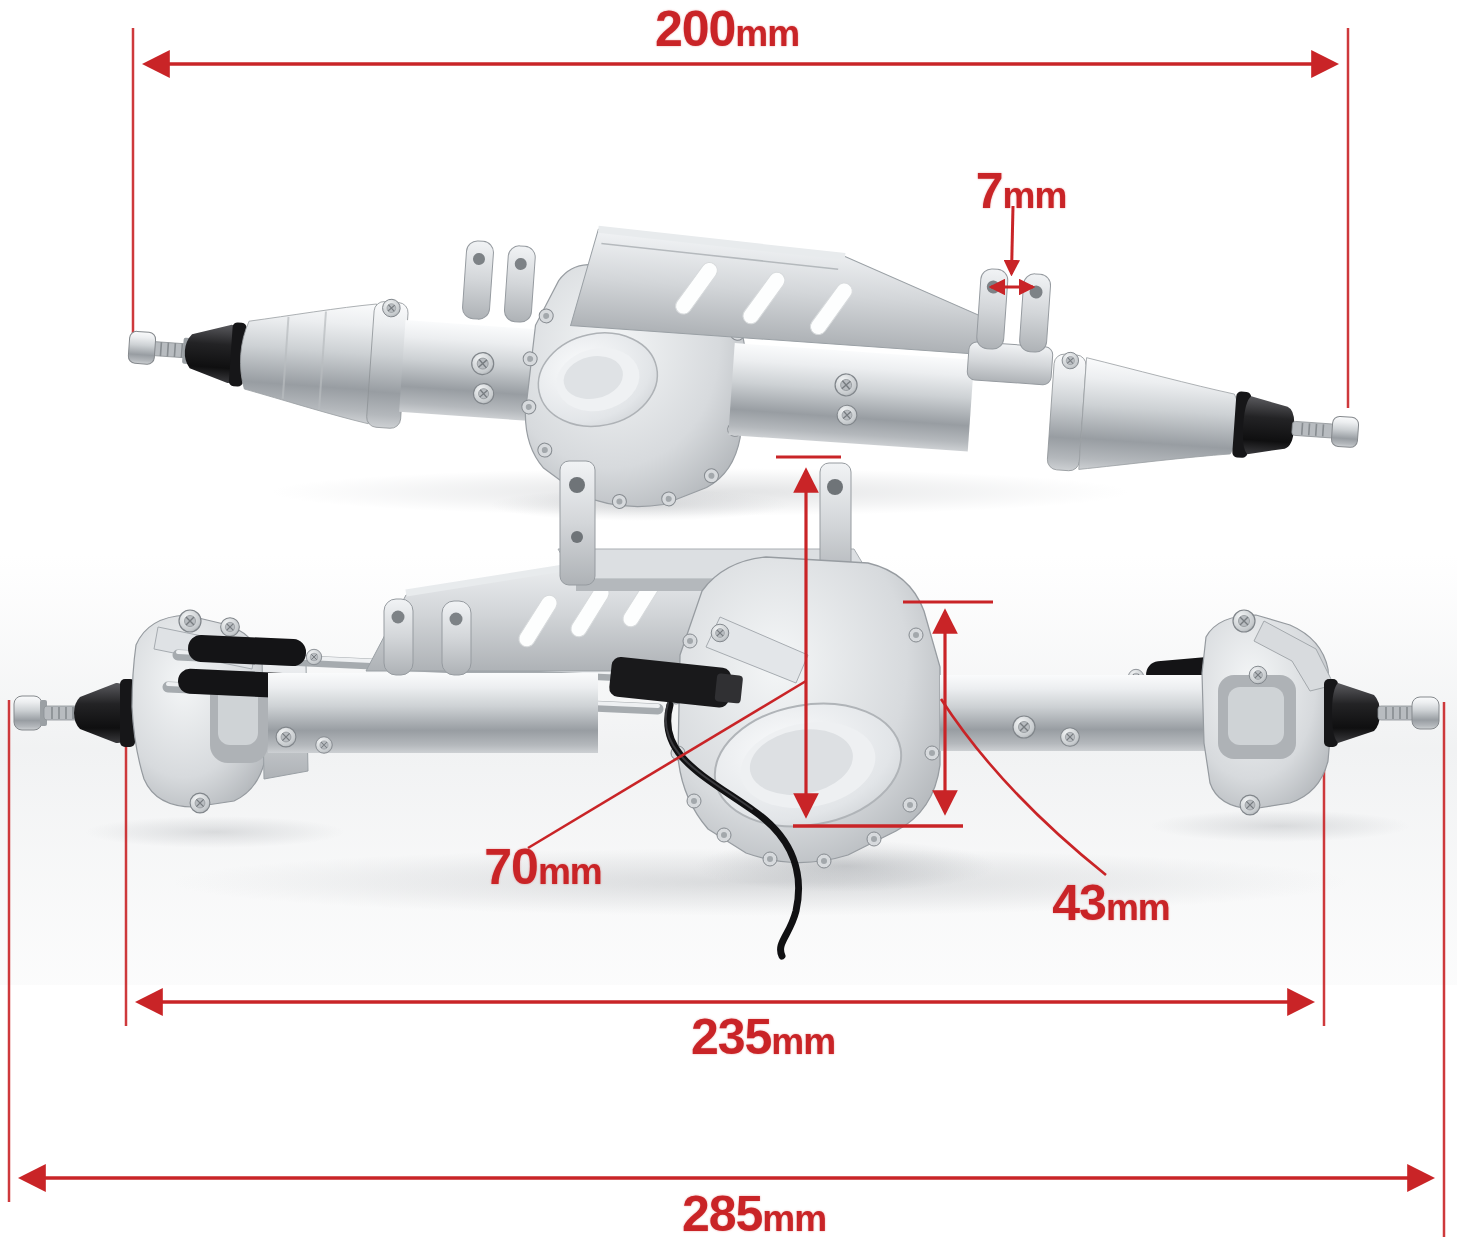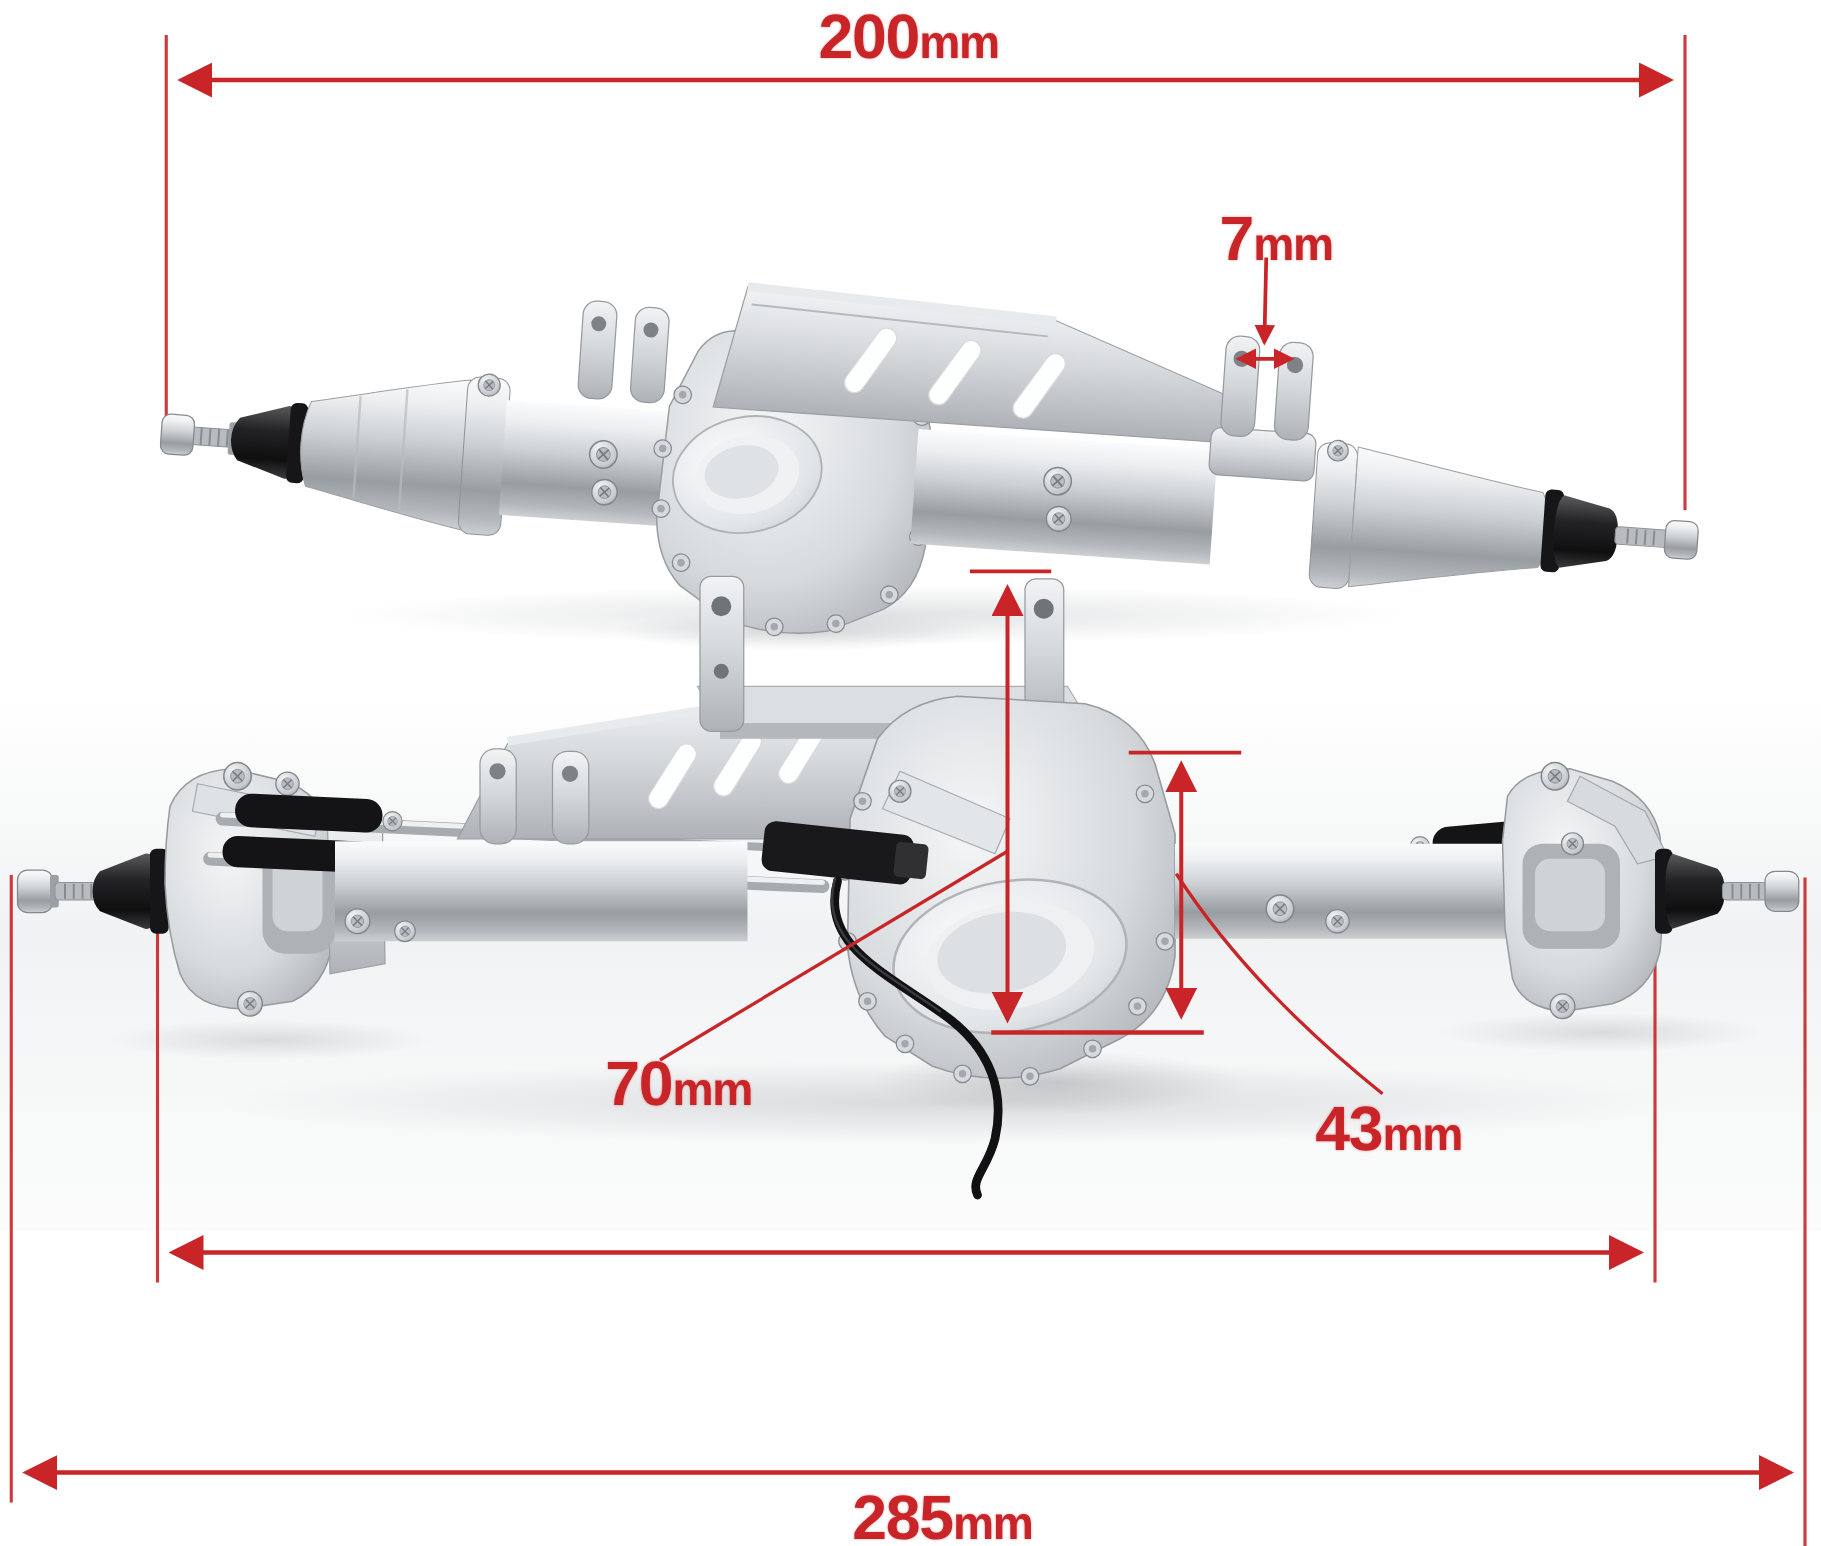--- a/index.html
+++ b/index.html
@@ -306,17 +306,20 @@
 </div>
 <div class="dim-label" style="left:1021px; top:166px;">
   <span class="num">7</span><span class="unit">mm</span>
 </div>
 <div class="dim-label" style="left:499px; top:842px;margin-left:44px;">
   <span class="num">70</span><span class="unit">mm</span>
 </div>
 <div class="dim-label" style="left:1111px; top:878px;">
   <span class="num">43</span><span class="unit">mm</span>
 </div>
+<div class="dim-label" style="left:763px; top:1012px;">
+  <span class="num">235</span><span class="unit">mm</span>
+</div>
 <div class="dim-label" style="left:754px; top:1189px;">
   <span class="num">285</span><span class="unit">mm</span>
 </div>
 
 </div>
 
 </body></html>

